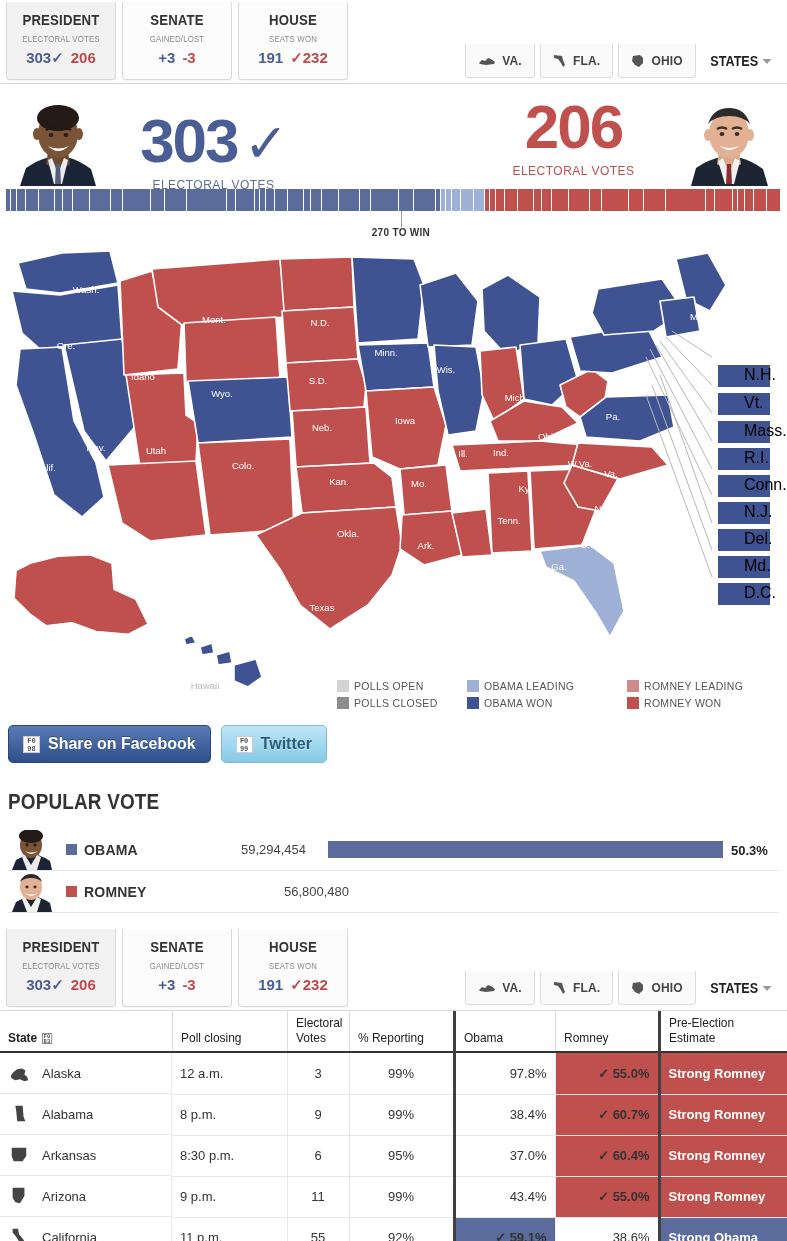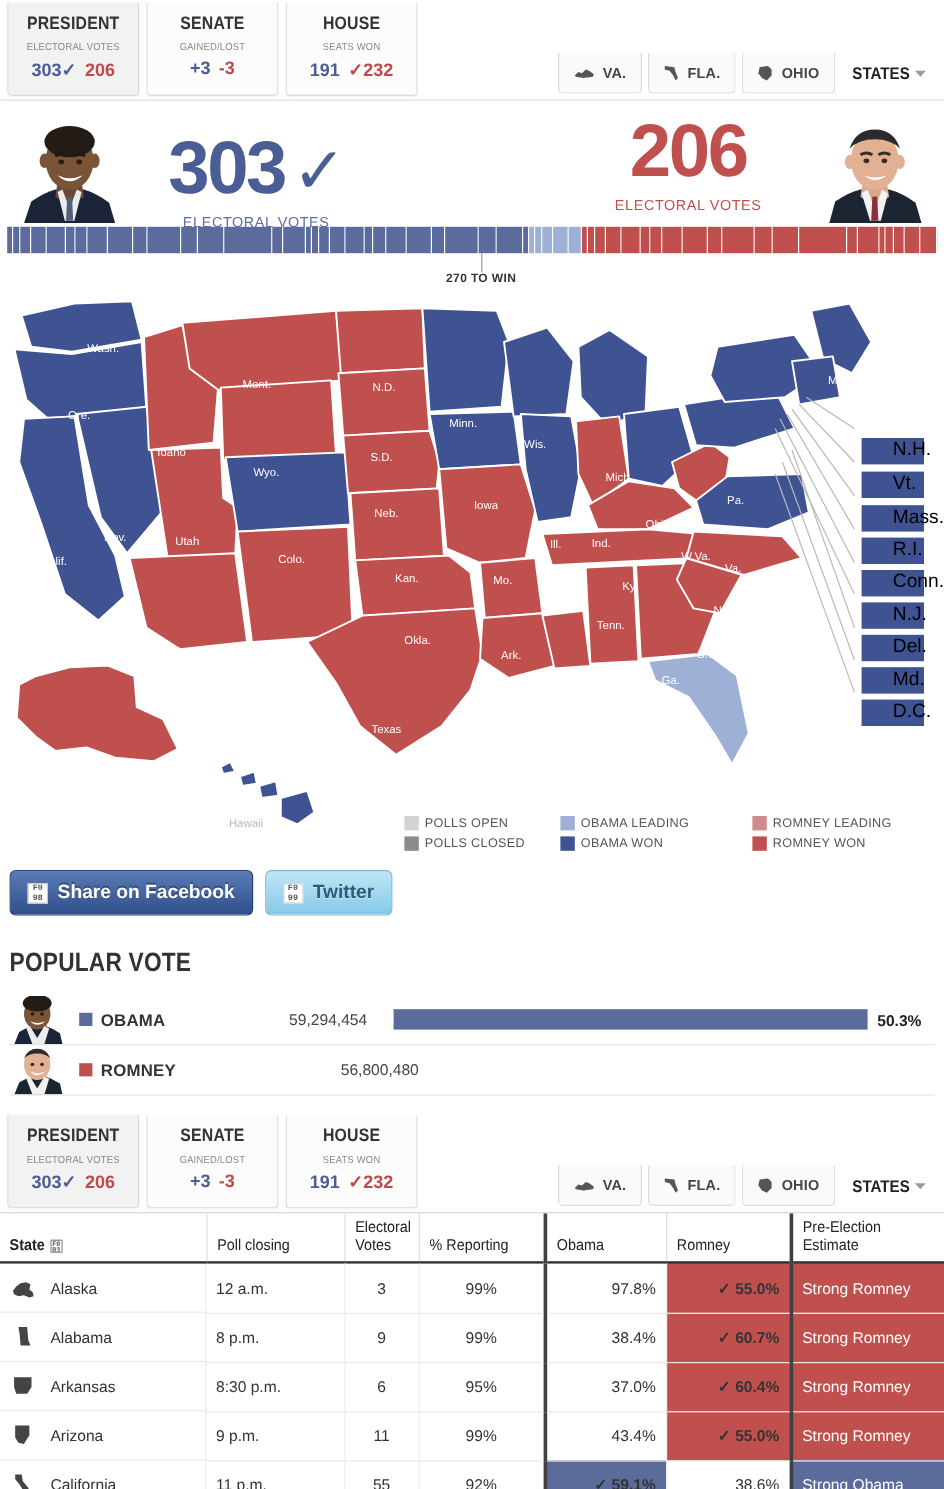--- a/index.html
+++ b/index.html
@@ -181,21 +181,21 @@
   table.results td {
     font-size: 13px; color: #333; padding: 10px 8px;
     border-bottom: 1px solid #e8e8e8; border-right: 1px solid #ececec;
     height: 41px; vertical-align: middle;
   }
   td.c-state { display: flex; align-items: center; gap: 12px; padding-left: 14px; border-right: 1px solid #e8e8e8; }
   td.c-poll { color: #aaa; }
   td.c-num { text-align: center; }
   td.c-pct { text-align: right; padding-right: 14px; }
   td.c-win { color: #fff; font-weight: bold; text-align: right; padding-right: 14px; }
-  td.c-est { font-weight: normal; padding-left: 14px; }
+  td.c-est { font-weight: bold; padding-left: 14px; }
   .sep-left { border-left: 3px solid #404040; }
   .state-icon { width: 22px; height: 20px; display: inline-block; flex: 0 0 22px; }
   .sort-glyph {
     display: inline-block; width: 11px; height: 11px;
     border: 1px solid #888; font-size: 6px; line-height: 5px;
     font-family: "Liberation Mono", monospace; color: #555;
     text-align: center; vertical-align: middle; margin-left: 5px; overflow: hidden;
   }
   .hdr-state { font-weight: bold; }
 </style>

